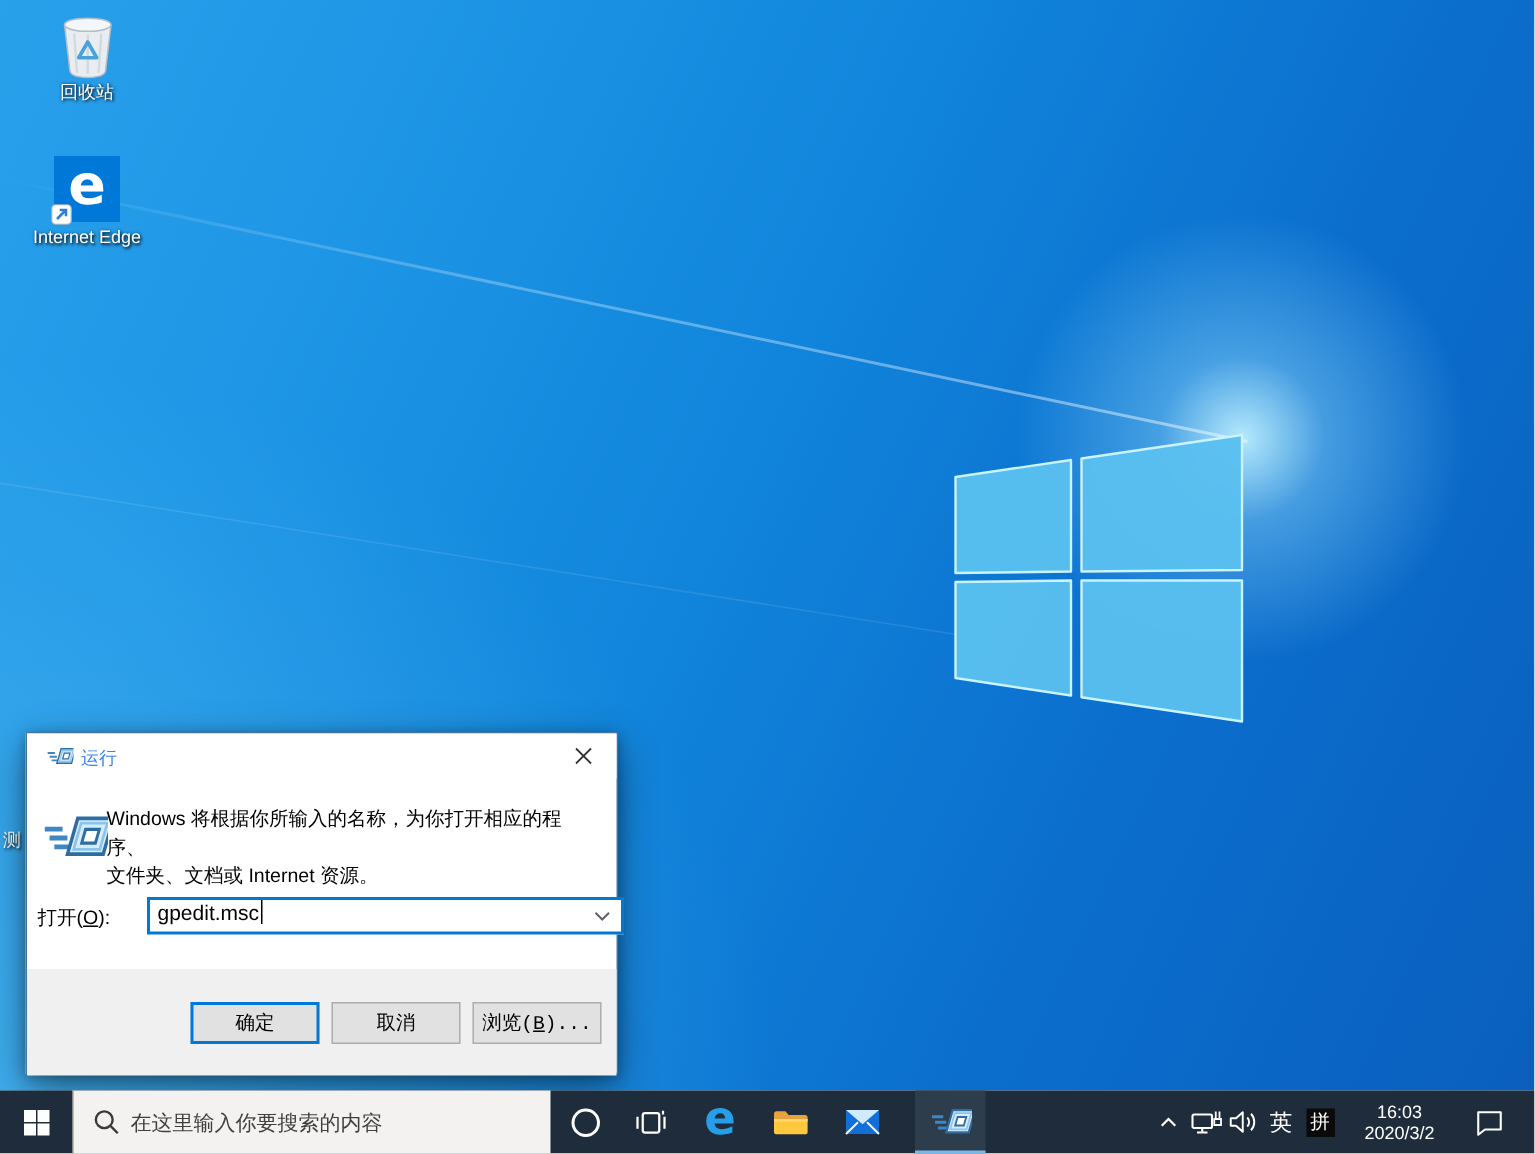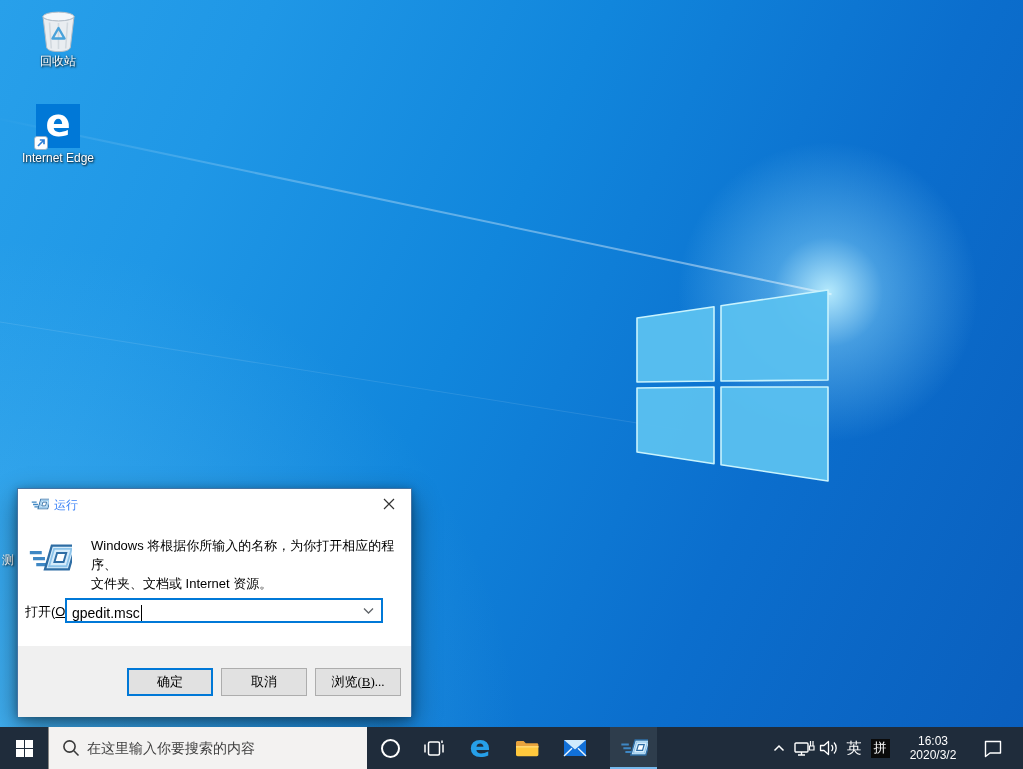--- a/index.html
+++ b/index.html
@@ -52,34 +52,34 @@
     font-size:13px;color:#000;
   }
   .rd-titlebar{position:absolute;left:0;top:0;width:100%;height:30px;background:#fff;}
   .rd-title-icon{position:absolute;left:13px;top:7px;}
   .rd-title{position:absolute;left:36px;top:8px;font-size:12px;color:#3b82f6;}
   .rd-close{
     position:absolute;right:0;top:0;width:45px;height:29px;
     display:flex;align-items:center;justify-content:center;cursor:default;
   }
   .rd-body-icon{position:absolute;left:10px;top:50px;}
-  .rd-message{position:absolute;left:73px;top:47px;width:320px;line-height:19px;font-size:13px;}
+  .rd-message{position:absolute;left:53px;top:47px;width:320px;line-height:19px;font-size:13px;}
   .rd-open-label{position:absolute;left:7px;top:114px;font-size:13px;}
   .rd-combo{
-    position:absolute;left:47px;top:109px;width:318px;height:25px;box-sizing:border-box;
-    background:#fff;border:2px solid #0078d7;display:flex;align-items:flex-end;
+    position:absolute;left:80px;top:109px;width:318px;height:25px;box-sizing:border-box;
+    background:#fff;border:2px solid #0078d7;display:flex;align-items:flex-start;
   }
   .rd-combo-text{padding-left:5px;font-size:14px;color:#000;white-space:nowrap;}
   .caret{display:inline-block;width:1px;height:16px;background:#000;margin-left:1px;vertical-align:-3px;}
   .rd-combo-arrow{position:absolute;right:6px;top:5px;}
   .rd-footer{position:absolute;left:0;top:157px;width:100%;height:71px;background:#f0f0f0;}
   .rd-btn{
     position:absolute;top:22px;width:86px;height:28px;box-sizing:border-box;
     background:#e1e1e1;border:1px solid #adadad;font-size:13px;color:#000;
-    font-family:Liberation Serif, serif;display:flex;align-items:center;justify-content:center;cursor:default;
+    font-family:Liberation Mono, monospace;display:flex;align-items:center;justify-content:center;cursor:default;
   }
   .rd-btn.default{border:2px solid #0078d7;}
   .rd-btn.ok{left:109px;}
   .rd-btn.cancel{left:203px;}
   .rd-btn.browse{left:297px;}
   
   .taskbar{
     position:absolute;left:0;top:727px;width:1023px;height:42px;background:#1f2c3b;
   }
   .tb-item{position:absolute;top:0;height:42px;display:flex;align-items:center;justify-content:center;}

